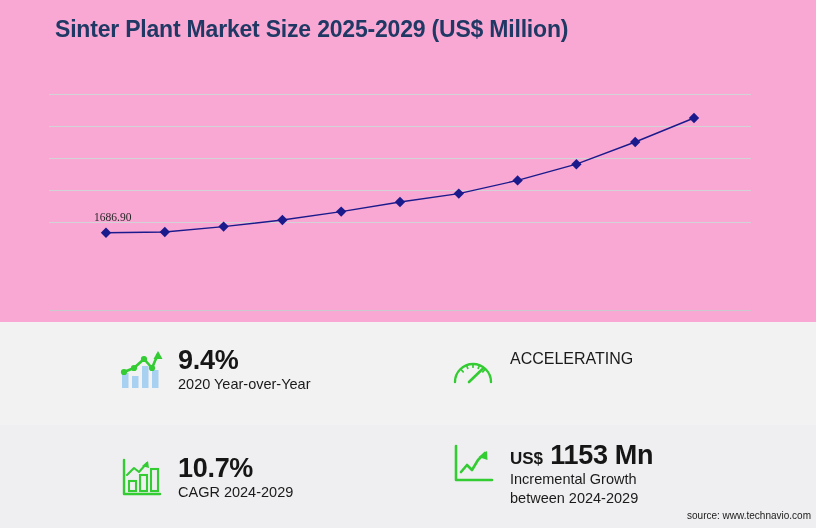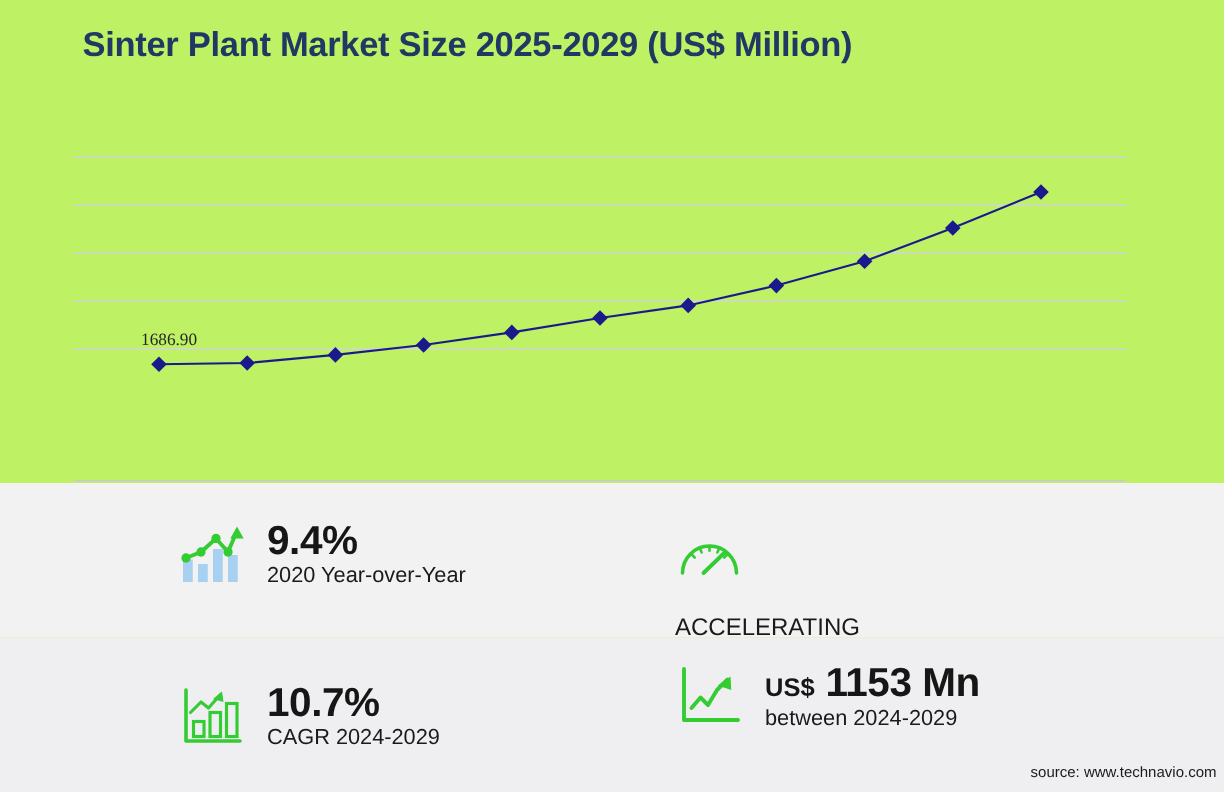--- a/index.html
+++ b/index.html
@@ -5,38 +5,38 @@
   * { box-sizing: border-box; margin: 0; padding: 0; }
   html, body {
     width: 816px; height: 528px;
     font-family: "Liberation Sans", sans-serif;
     background: #f1f2f4;
     overflow: hidden;
   }
   #page {
     position: relative;
     width: 816px; height: 528px;
-    background: #bef264;
+    background: #f9a8d4;
   }
 
   
   #title {
     position: absolute;
     left: 55px; top: 16px;
     font-size: 23px;
     font-weight: bold;
     color: #1f3864;
     letter-spacing: -0.2px;
     white-space: nowrap;
   }
 
   
   #chart-area {
     position: absolute;
-    left: 0; top: 84px;
+    left: 0; top: 74px;
     width: 816px; height: 200px;
   }
   #plot {
     position: absolute;
     left: 49px; top: 20px;
     width: 702px; height: 156px;
   }
   .gridline {
     position: absolute;
     left: 0; width: 702px;
@@ -122,21 +122,21 @@
     font-size: 14.5px;
     color: #1a1a1a;
     line-height: 1.33;
     white-space: nowrap;
   }
   .stat-caption.big {
     font-size: 16px;
   }
 
   #stat-yoy   { left: 118px; top: 346px; }
-  #stat-mom   { left: 450px; top: 348px; flex-direction: column; }
+  #stat-mom   { left: 450px; top: 348px; }
   #stat-cagr  { left: 118px; top: 426px; margin-top: 28px; }
   #stat-incr  { left: 450px; top: 441px; }
 
   #source {
     position: absolute;
     right: 5px; bottom: 7px;
     font-size: 10px;
     color: #1a1a1a;
     white-space: nowrap;
   }
@@ -256,18 +256,19 @@
         <polyline points="6,5 6,39 42,39" fill="none" stroke="#33cc33" stroke-width="2.6" stroke-linecap="round" stroke-linejoin="round"></polyline>
         <polyline points="11,31 17,24 22,29 28,19 35,12" fill="none" stroke="#33cc33" stroke-width="2.6" stroke-linecap="round" stroke-linejoin="round"></polyline>
         <path d="M37,10 L37.5,19 L28.5,16 Z" fill="#33cc33"></path>
       </svg>
     </div>
     <div class="stat-text">
       <div class="stat-value">
         <span class="unit">US$</span>
         <span>1153 Mn</span>
       </div>
+      <div class="stat-caption">Incremental Growth</div>
       <div class="stat-caption">between 2024-2029</div>
     </div>
   </div>
 
   <div id="source">source: www.technavio.com</div>
 </div>
 
 </body></html>

